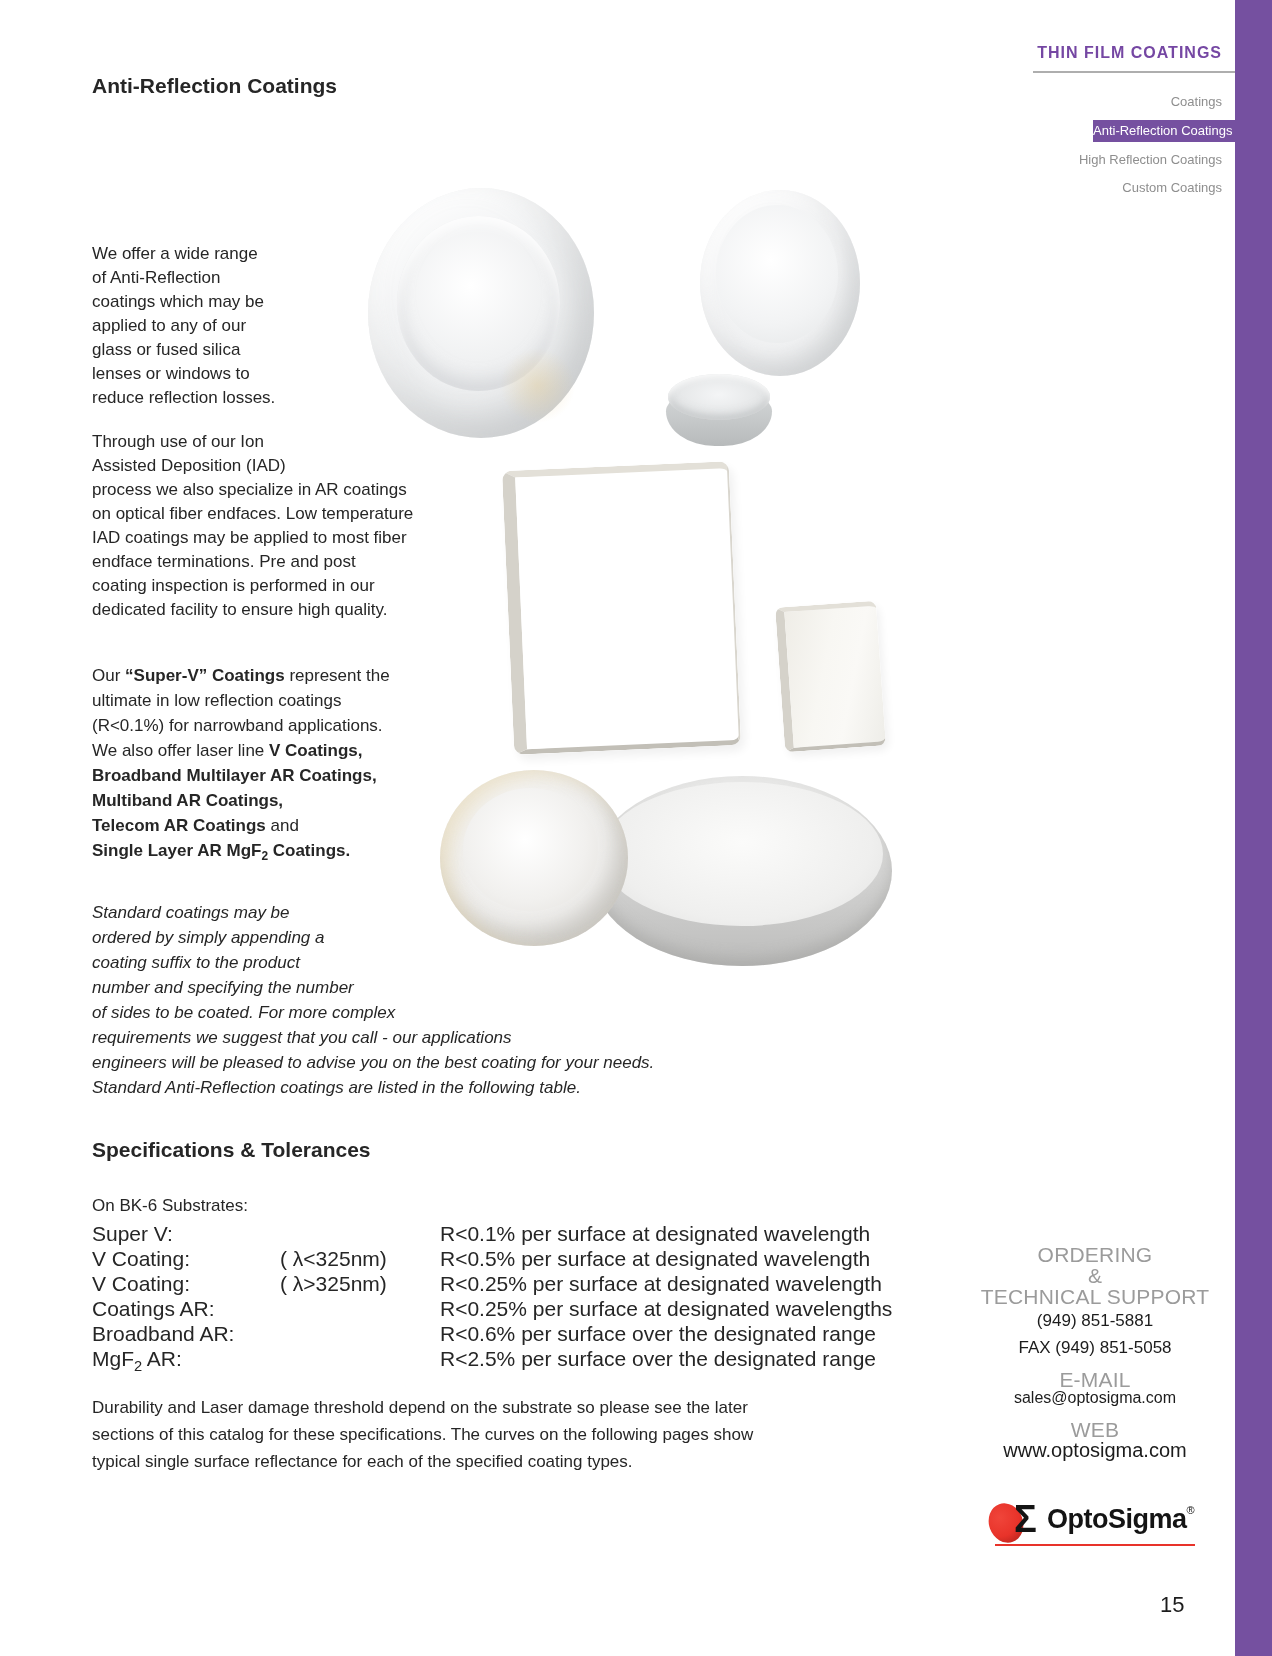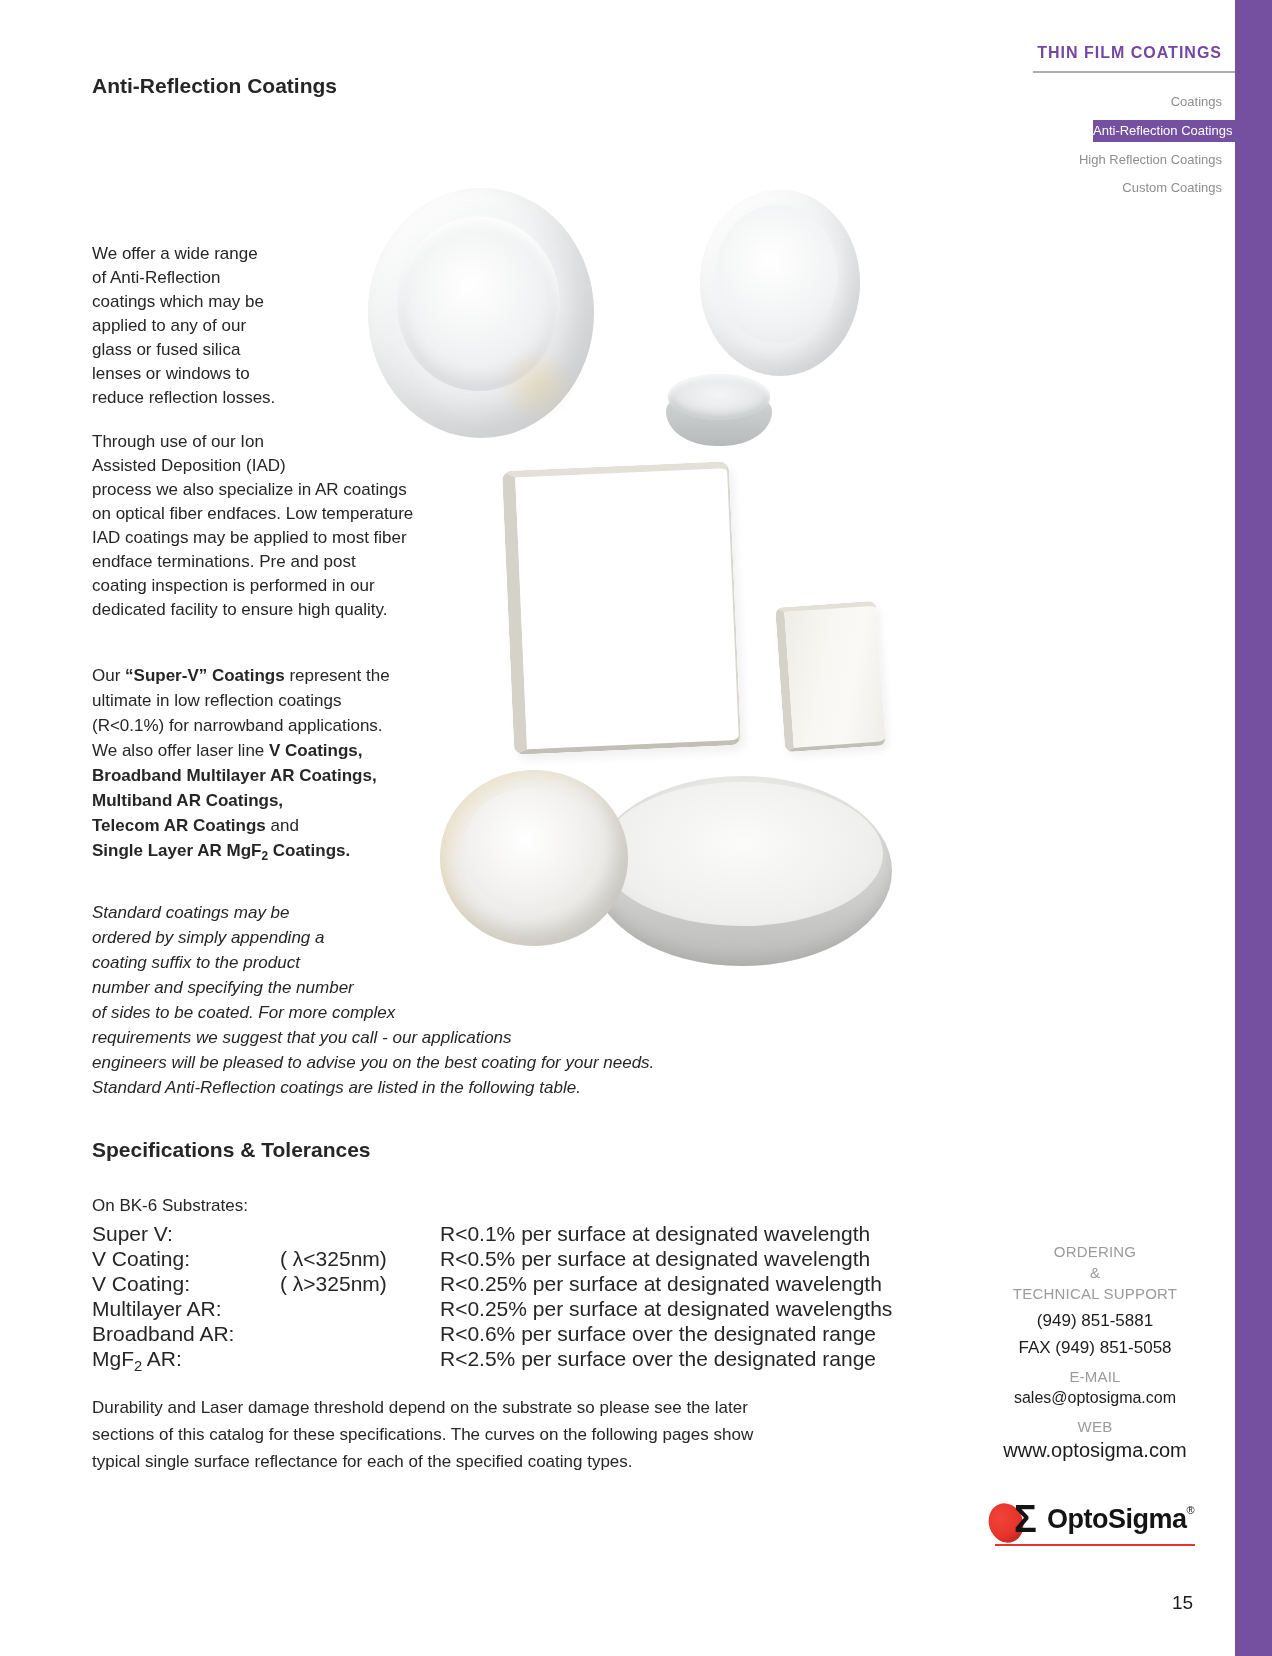--- a/index.html
+++ b/index.html
@@ -34,32 +34,32 @@
   .specs-intro{position:absolute;left:92px;top:1196px;font-size:17px;}
   .spec-row{position:absolute;left:0;width:1000px;height:25px;font-size:21px;}
   .spec-name{position:absolute;left:92px;}
   .spec-cond{position:absolute;left:280px;}
   .spec-value{position:absolute;left:440px;}
   #footnote{top:1394px;width:830px;line-height:27px;}
 
   
   .contact{position:absolute;left:975px;top:0;width:240px;text-align:center;}
   .contact div{position:absolute;width:240px;}
-  .c-gray{color:#9b9b9b;font-size:15px;letter-spacing:0.2px;}
+  .c-gray{color:#9b9b9b;font-size:21px;letter-spacing:0.2px;}
   .c-dark{color:#1c1c1c;font-size:17px;}
 
   
   .logo{position:absolute;left:985px;top:1496px;width:225px;height:52px;}
   .logo-ellipse{position:absolute;left:4px;top:7px;width:34px;height:40px;border-radius:50%;
     background:radial-gradient(circle at 38% 32%,#f0453a,#e8332a 55%,#a81f18);transform:rotate(-20deg);}
   .logo-sigma{position:absolute;left:29px;top:1px;font-size:38px;font-weight:bold;color:#141414;line-height:44px;}
   .logo-text{position:absolute;left:62px;top:8px;font-size:27px;font-weight:600;color:#141414;letter-spacing:-0.5px;}
   .logo-reg{font-size:11px;vertical-align:14px;font-weight:normal;}
   .logo-underline{position:absolute;left:10px;top:48px;width:200px;height:2px;background:#e8332a;}
-  .page-num{position:absolute;left:1160px;top:1592px;width:45px;text-align:center;font-size:19px;color:#1c1c1c;}
+  .page-num{position:absolute;left:1160px;top:1592px;width:45px;text-align:left;font-size:22px;color:#1c1c1c;}
 
   
   .photo{position:absolute;}
   .lens-big{left:368px;top:188px;width:226px;height:250px;border-radius:50%;
     background:radial-gradient(ellipse at 44% 38%,#fdfdfd 0%,#f3f4f5 40%,#e3e5e6 72%,#c9cccd 100%);
     box-shadow:inset -14px -20px 34px rgba(175,178,180,0.45),inset 12px 16px 28px rgba(255,255,255,0.85);}
   .lens-big::before{content:'';position:absolute;left:13%;top:11%;width:72%;height:70%;border-radius:50%;
     background:radial-gradient(circle at 45% 40%,#ffffff,#f0f1f2 55%,#e0e2e4 100%);
     box-shadow:inset 0 8px 12px rgba(255,255,255,0.9),inset 0 -10px 16px rgba(200,203,206,0.55);}
   .lens-big::after{content:'';position:absolute;right:8%;bottom:6%;width:34%;height:30%;border-radius:50%;
@@ -158,21 +158,21 @@
     <span class="spec-name"><span>V Coating:</span></span>
     <span class="spec-cond">( λ&lt;325nm)</span>
     <span class="spec-value">R&lt;0.5% per surface at designated wavelength</span>
   </div>
   <div class="spec-row" style="top:1272px">
     <span class="spec-name"><span>V Coating:</span></span>
     <span class="spec-cond">( λ&gt;325nm)</span>
     <span class="spec-value">R&lt;0.25% per surface at designated wavelength</span>
   </div>
   <div class="spec-row" style="top:1297px">
-    <span class="spec-name"><span>Multilayer AR:</span></span>
+    <span class="spec-name"><span>Coatings AR:</span></span>
     <span class="spec-cond"></span>
     <span class="spec-value">R&lt;0.25% per surface at designated wavelengths</span>
   </div>
   <div class="spec-row" style="top:1322px">
     <span class="spec-name"><span>Broadband AR:</span></span>
     <span class="spec-cond"></span>
     <span class="spec-value">R&lt;0.6% per surface over the designated range</span>
   </div>
   <div class="spec-row" style="top:1347px">
     <span class="spec-name"><span>MgF</span><sub>2</sub><span> AR:</span></span>

